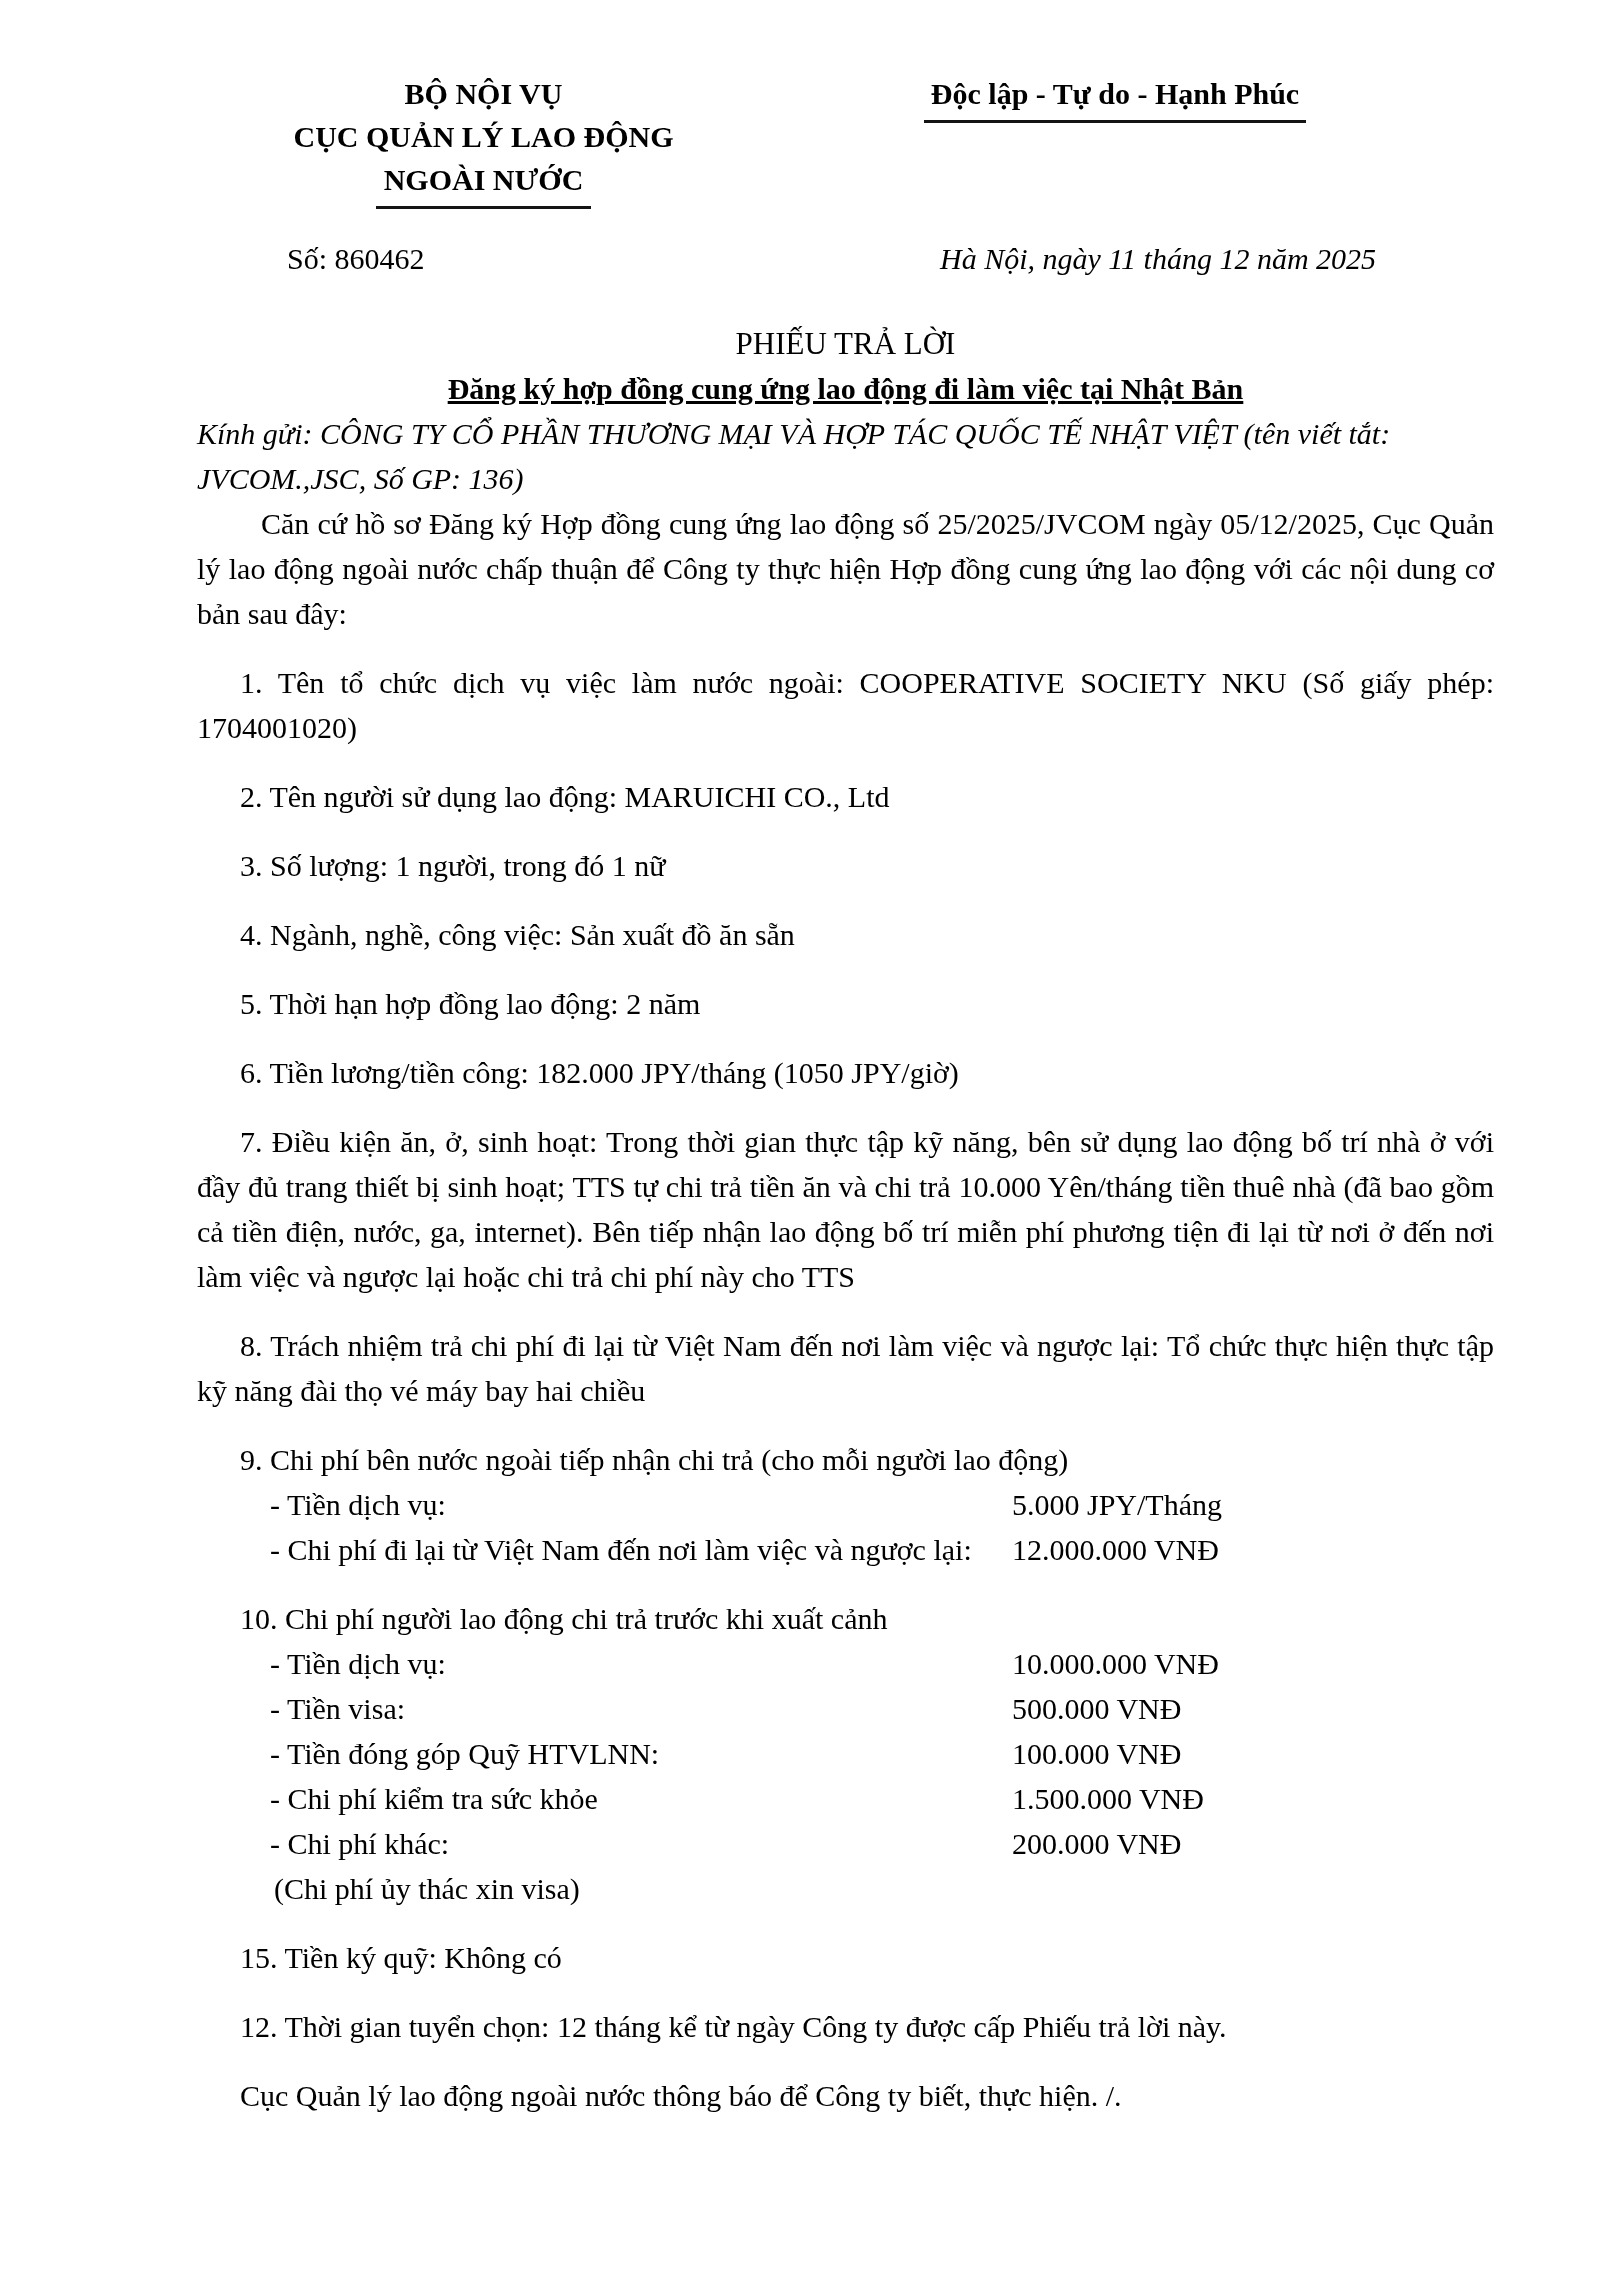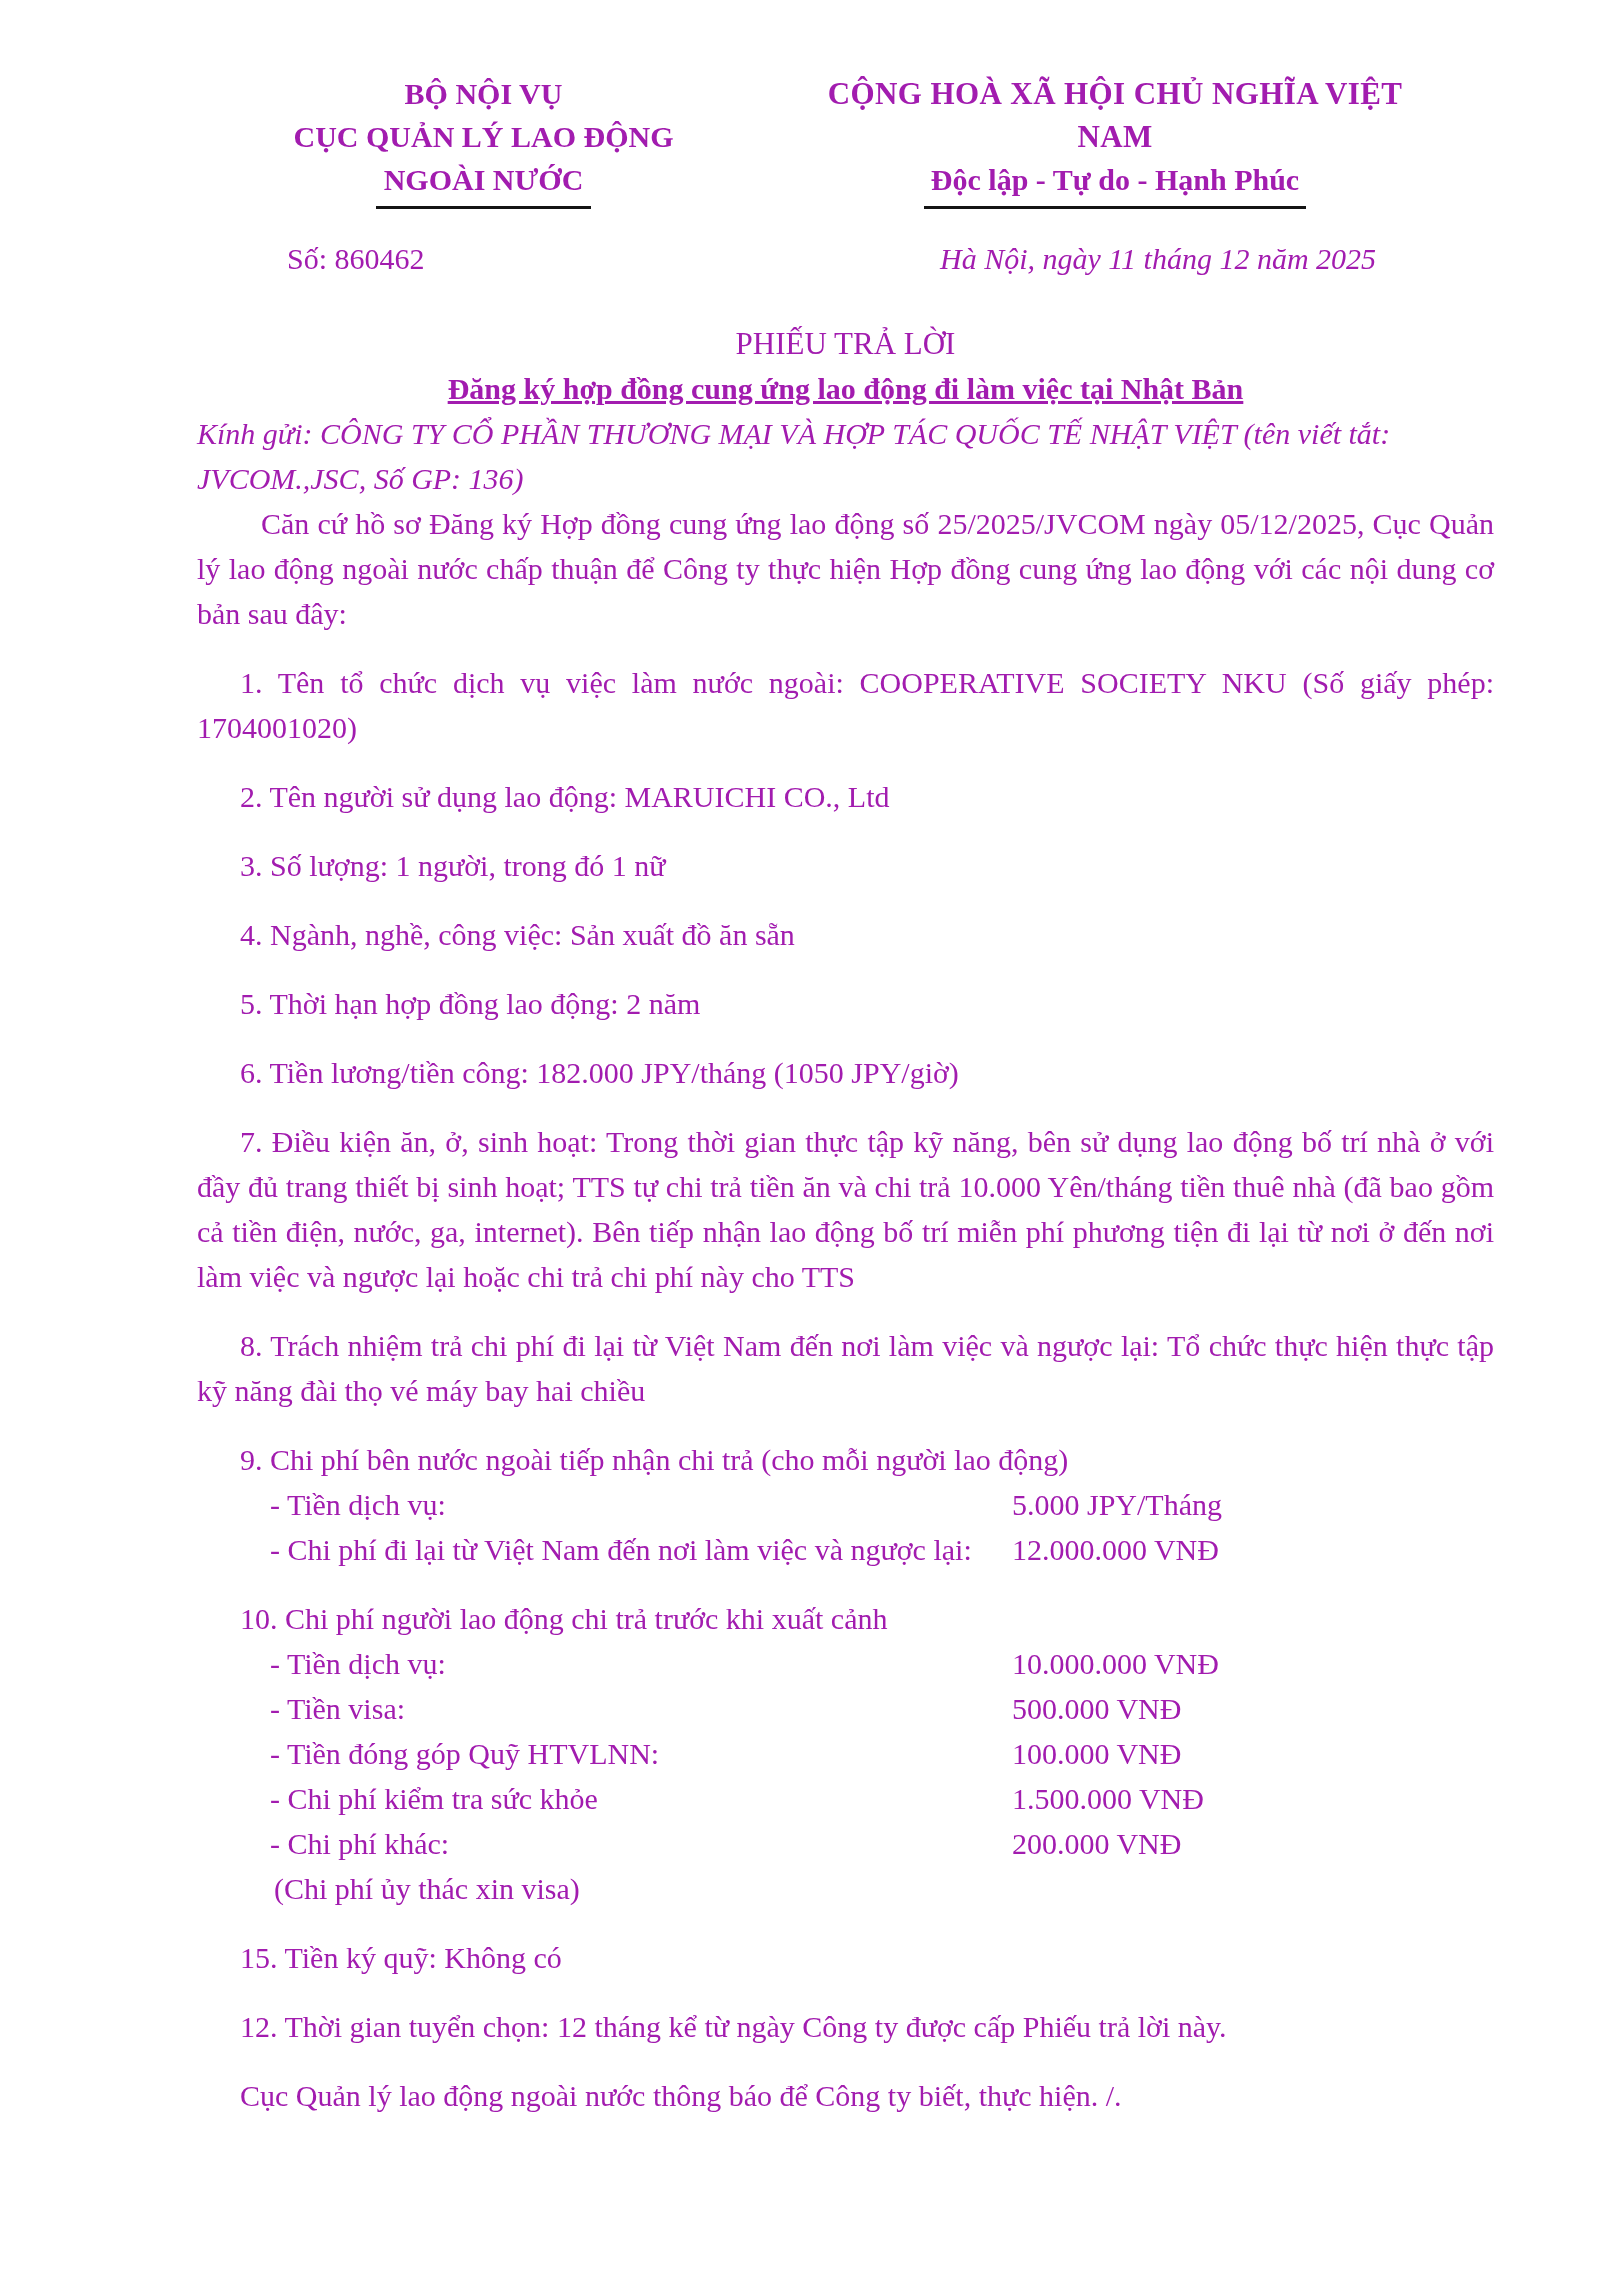--- a/index.html
+++ b/index.html
@@ -2,21 +2,21 @@
 <html style="font-size:14.3px"><head>
 <meta charset="utf-8">
 <style>
   html,body { margin:0; padding:0; background:#e8e8e8; }
   .page {
     position: relative;
     width: 1621px;
     height: 2293px;
     margin: 0 auto;
     background: #ffffff;
-    color: #a21caf;
+    color: #000000;
     font-family: "Liberation Serif", "DejaVu Serif", serif;
     font-size: 30px;
     overflow: hidden;
   }
   
   .hdr-left {
     position: absolute; top: 72px; left: 224px; width: 519px;
     text-align: center; font-weight: bold; line-height: 43px; font-size: 30px;
   }
   .hdr-right {
@@ -52,21 +52,20 @@
 
 <div class="page">
 
   <div class="hdr-left">
     <div>BỘ NỘI VỤ</div>
     <div>CỤC QUẢN LÝ LAO ĐỘNG</div>
     <div><span class="u-thick">NGOÀI NƯỚC</span></div>
   </div>
 
   <div class="hdr-right">
-    <div class="national">CỘNG HOÀ XÃ HỘI CHỦ NGHĨA VIỆT NAM</div>
     <div><span class="u-thick">Độc lập - Tự do - Hạnh Phúc</span></div>
   </div>
 
   <div class="meta-row">
     <span class="doc-number">Số: 860462</span>
     <span class="doc-date">Hà Nội, ngày 11 tháng 12 năm 2025</span>
   </div>
 
   <div class="doc">
     <p class="doc-title">PHIẾU TRẢ LỜI</p>

